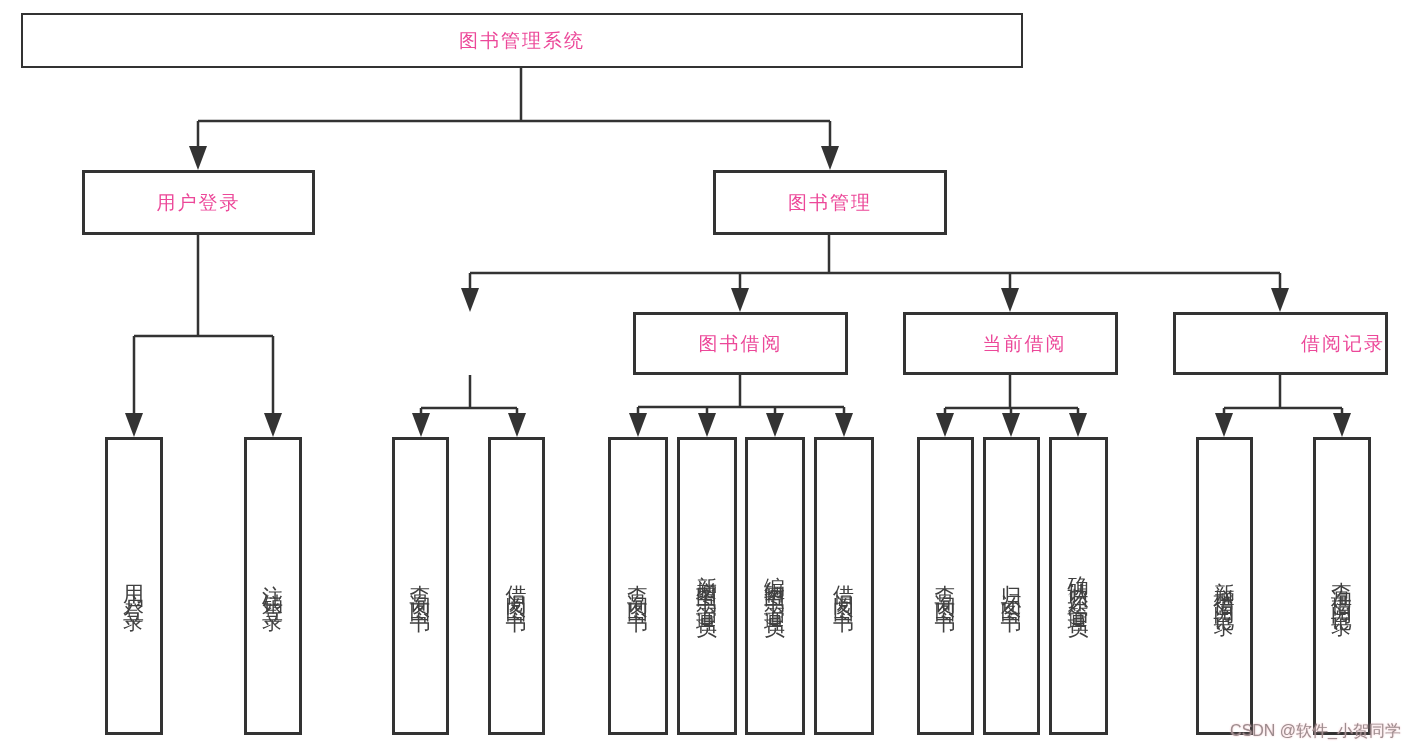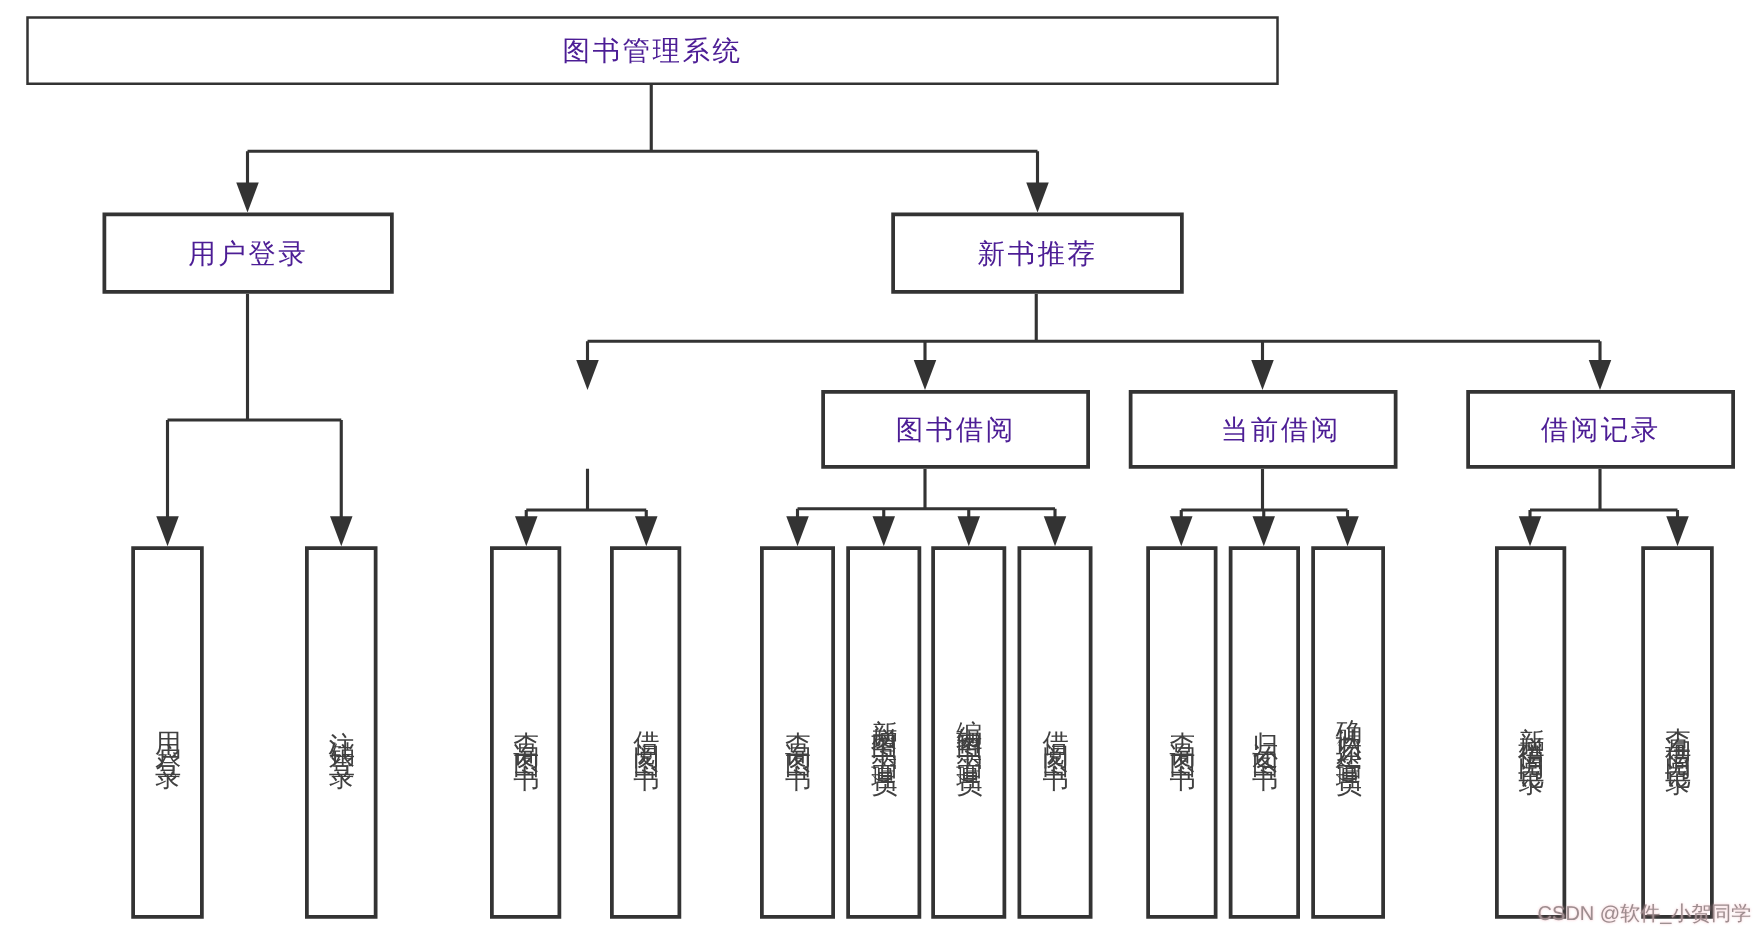--- a/index.html
+++ b/index.html
@@ -26,24 +26,24 @@
     position: absolute;
     box-sizing: border-box;
     background: #ffffff;
     border: 3px solid #333333;
     display: flex;
     align-items: center;
     justify-content: center;
     color: #404040;
   }
   .hlabel {
-    font-size: 22px;
+    font-size: 19px;
     letter-spacing: 2px;
     white-space: nowrap;
-    color: #4c1d95;
+    color: #ec4899;
   }
   .leaf {
     border-width: 3px;
   }
   .vlabel {
     writing-mode: vertical-rl;
     text-orientation: mixed;
     font-size: 21px;
     letter-spacing: 9px;
     line-height: 1;
@@ -97,30 +97,30 @@
   </svg>
 
   <div class="node" style="left:21px; top:13px; width:1002px; height:55px; border-width:2.5px;">
     <span class="hlabel">图书管理系统</span>
   </div>
 
   <div class="node" style="left:82px; top:170px; width:233px; height:65px;">
     <span class="hlabel">用户登录</span>
   </div>
   <div class="node" style="left:713px; top:170px; width:234px; height:65px;">
-    <span class="hlabel">新书推荐</span>
+    <span class="hlabel">图书管理</span>
   </div>
 
-  <div class="node" style="left:633px; top:312px; width:215px; height:63px;margin-left:24px;">
+  <div class="node" style="left:633px; top:312px; width:215px; height:63px;">
     <span class="hlabel">图书借阅</span>
   </div>
   <div class="node" style="left:903px; top:312px; width:215px; height:63px;padding-left:28px;">
     <span class="hlabel">当前借阅</span>
   </div>
-  <div class="node" style="left:1173px; top:312px; width:215px; height:63px;">
+  <div class="node" style="left:1173px; top:312px; width:215px; height:63px;justify-content:flex-end;">
     <span class="hlabel">借阅记录</span>
   </div>
 
   <div class="node leaf" style="left:105px; top:437px; width:58px; height:298px;">
     <span class="vlabel">用户登录</span>
   </div>
   <div class="node leaf" style="left:244px; top:437px; width:58px; height:298px;">
     <span class="vlabel">注销登录</span>
   </div>
 

